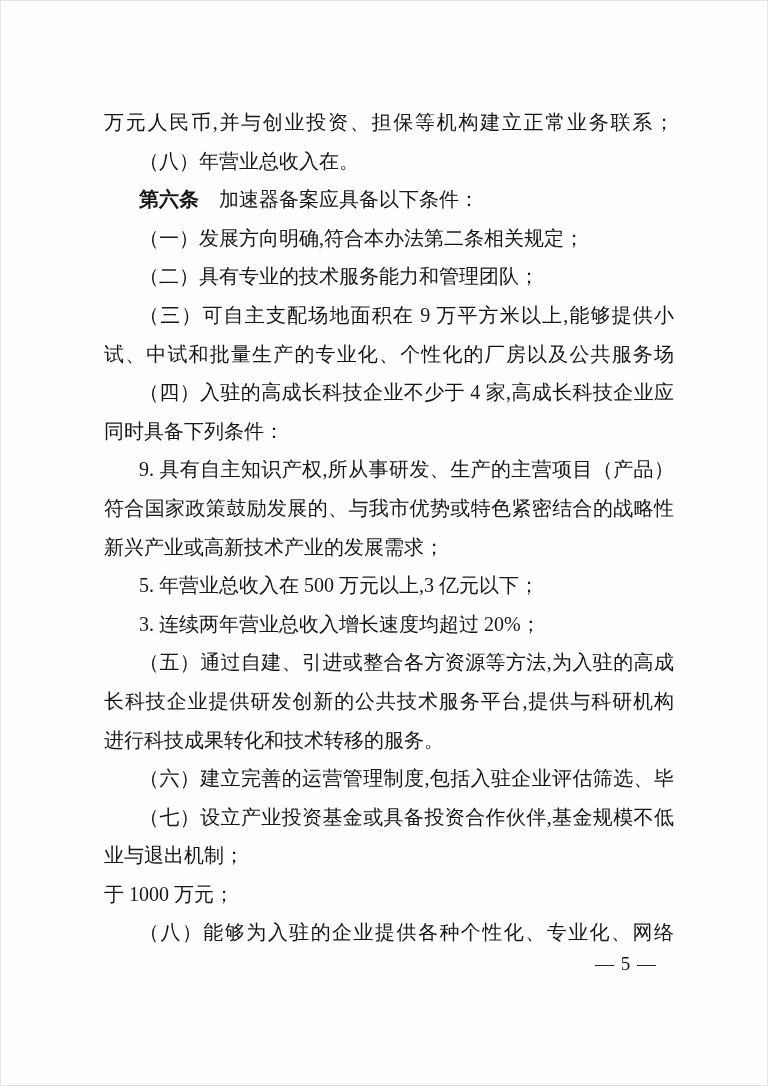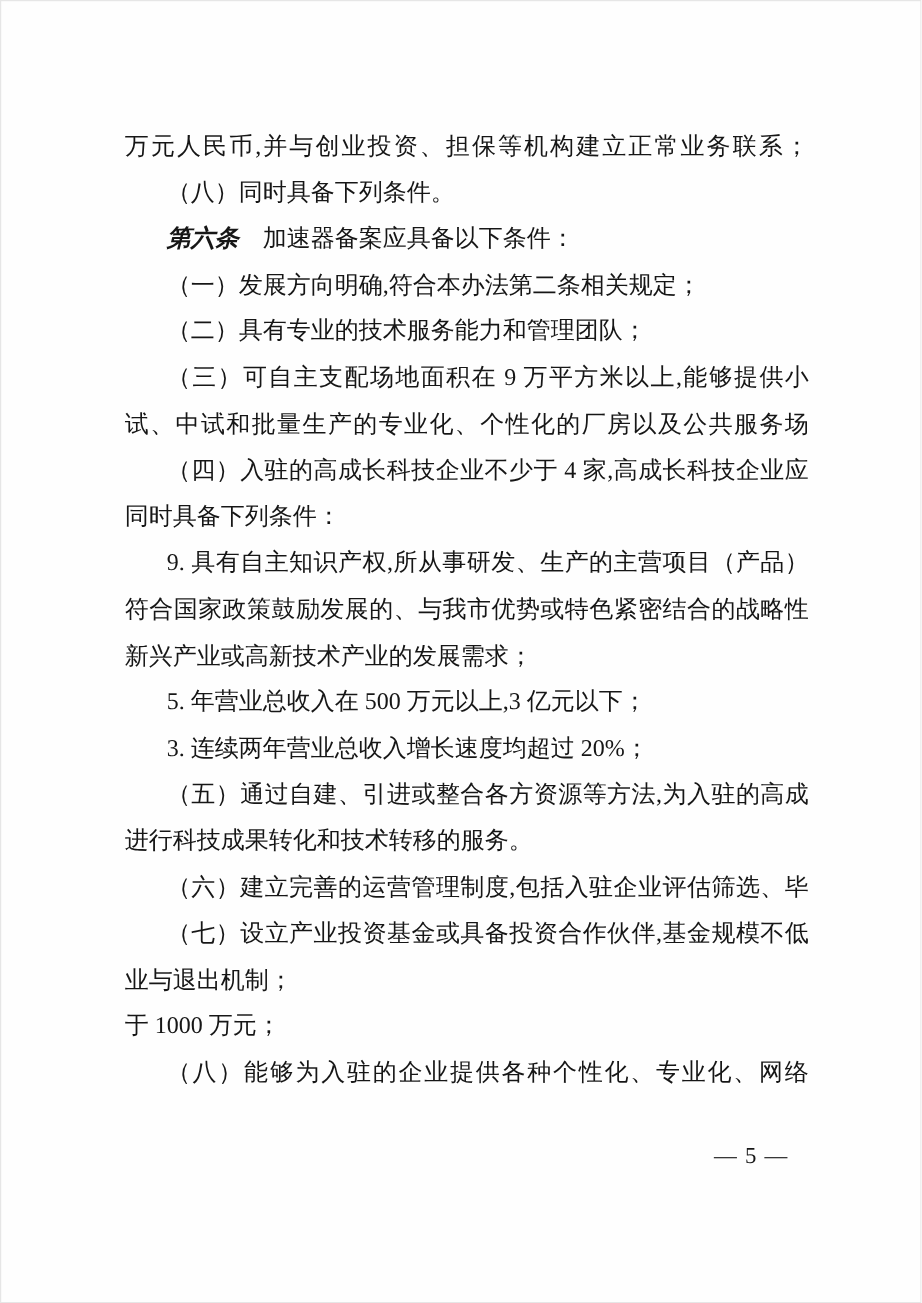--- a/index.html
+++ b/index.html
@@ -36,52 +36,52 @@
   }
   .doc-line.fill {
     text-align: justify;
     text-align-last: justify;
   }
   .doc-line.indent {
     text-indent: 1.75em;
   }
   .bold {
     font-weight: bold;
-    font-style: italic;
   }
   .footer {
     position: absolute;
     top: 948px;
     right: 110px;
     font-size: 19px;
     line-height: 30px;
     letter-spacing: 1px;
     color: #161616;
   }
 </style>
 </head>
 <body>
 
 <div class="page">
   <div class="doc-body">
       <p class="doc-line fill">万元人民币,并与创业投资、担保等机构建立正常业务联系；</p>
-      <p class="doc-line indent">（八）同时具备下列条件。</p>
+      <p class="doc-line indent">（八）年营业总收入在。</p>
       <p class="doc-line indent"><span class="bold">第六条</span><span>　加速器备案应具备以下条件：</span></p>
       <p class="doc-line indent">（一）发展方向明确,符合本办法第二条相关规定；</p>
       <p class="doc-line indent">（二）具有专业的技术服务能力和管理团队；</p>
       <p class="doc-line indent fill">（三）可自主支配场地面积在 9 万平方米以上,能够提供小</p>
       <p class="doc-line fill">试、中试和批量生产的专业化、个性化的厂房以及公共服务场地；</p>
       <p class="doc-line indent fill">（四）入驻的高成长科技企业不少于 4 家,高成长科技企业应</p>
       <p class="doc-line">同时具备下列条件：</p>
       <p class="doc-line indent fill">9. 具有自主知识产权,所从事研发、生产的主营项目（产品）</p>
       <p class="doc-line fill">符合国家政策鼓励发展的、与我市优势或特色紧密结合的战略性</p>
       <p class="doc-line">新兴产业或高新技术产业的发展需求；</p>
       <p class="doc-line indent">5. 年营业总收入在 500 万元以上,3 亿元以下；</p>
       <p class="doc-line indent">3. 连续两年营业总收入增长速度均超过 20%；</p>
       <p class="doc-line indent fill">（五）通过自建、引进或整合各方资源等方法,为入驻的高成</p>
+      <p class="doc-line fill">长科技企业提供研发创新的公共技术服务平台,提供与科研机构</p>
       <p class="doc-line">进行科技成果转化和技术转移的服务。</p>
       <p class="doc-line indent fill">（六）建立完善的运营管理制度,包括入驻企业评估筛选、毕</p>
       <p class="doc-line indent fill">（七）设立产业投资基金或具备投资合作伙伴,基金规模不低</p>
       <p class="doc-line">业与退出机制；</p>
       <p class="doc-line">于 1000 万元；</p>
       <p class="doc-line indent fill">（八）能够为入驻的企业提供各种个性化、专业化、网络化、市</p>
     </div>
   <div class="footer">— 5 —</div>
 </div>
 

